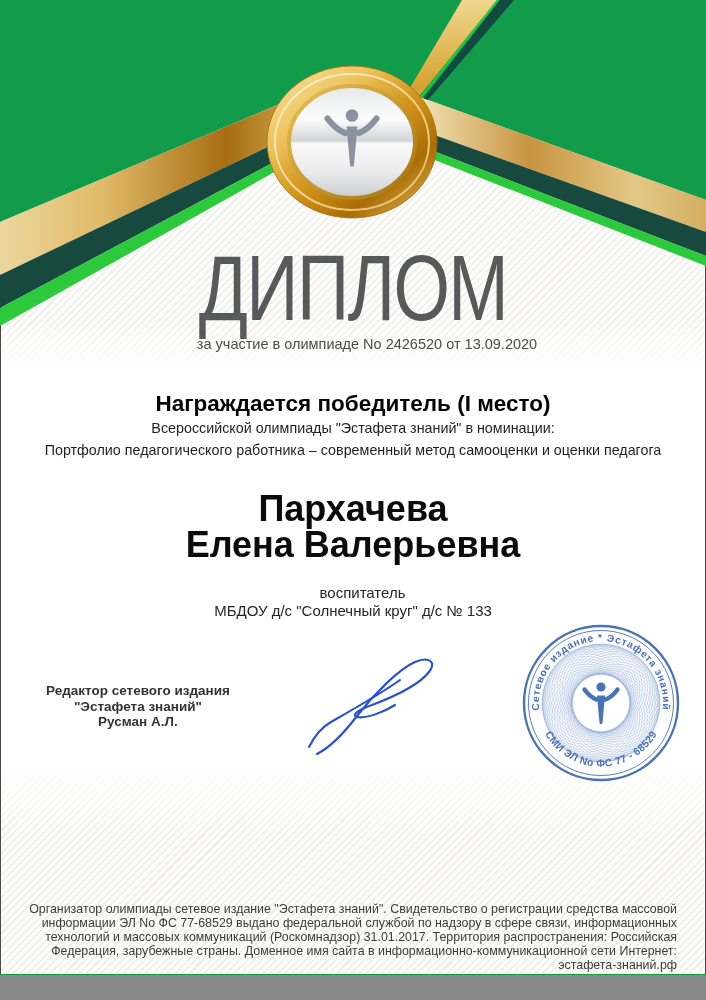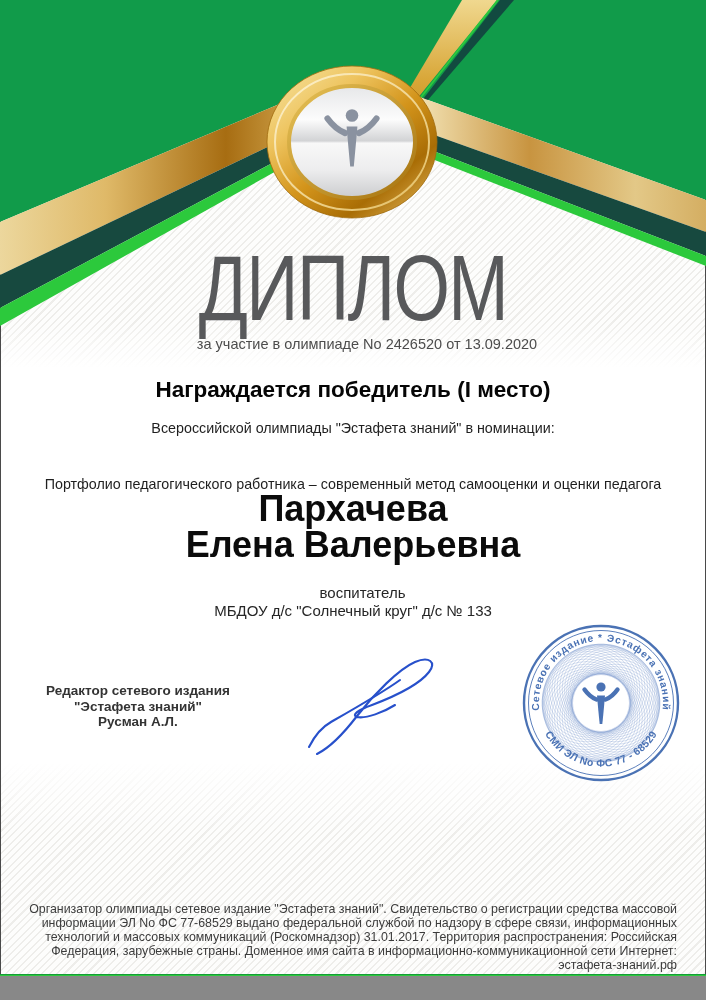--- a/index.html
+++ b/index.html
@@ -11,23 +11,23 @@
       #fdfdfc;
     box-shadow: inset 0 0 0 1px #4a4a4a;
   }
   .fade-mid{position:absolute;left:1px;right:1px;top:322px;height:512px;
     background:linear-gradient(to bottom, rgba(255,255,255,0) 0%, #ffffff 9%, #ffffff 86%, rgba(255,255,255,0) 100%);}
   .hdr{position:absolute;left:0;top:0;}
   .txt{position:absolute;left:0;right:0;text-align:center;}
   .title{top:242px;font-size:93px;line-height:1;font-weight:400;color:#58595b;
     transform:scaleX(0.78);transform-origin:50% 50%;letter-spacing:-2px;white-space:nowrap;}
   .subtitle{top:336px;font-size:14.5px;color:#4c4c4c;padding-left:28px;}
-  .award{top:377px;font-size:22.5px;font-weight:bold;color:#050505;}
+  .award{top:391px;font-size:22.5px;font-weight:bold;color:#050505;}
   .nom1{top:420px;font-size:14.3px;color:#1f1f1f;}
-  .nom2{top:442px;font-size:14.3px;color:#1f1f1f;margin-top:34px;}
+  .nom2{top:442px;font-size:14.3px;color:#1f1f1f;}
   .name{top:491px;font-size:36px;line-height:36px;font-weight:bold;color:#0b0b0b;}
   .pos{top:584px;font-size:15px;color:#262626;padding-left:19px;}
   .org{top:602px;font-size:15px;color:#262626;}
   .editor{position:absolute;left:46px;top:683px;font-size:13.5px;line-height:15.5px;color:#333;text-align:center;font-weight:bold;}
   .footer{position:absolute;left:29px;width:648px;top:902px;font-size:12.4px;line-height:14px;
     color:#3c3c3c;text-align:right;}
   .bar-bright{position:absolute;left:0;right:0;top:974px;height:8px;background:#2cc93c;border-top:1px solid #149c37;}
   .bar-dark{position:absolute;left:0;right:0;top:982px;height:18px;background:#16453a;}
   .sig{position:absolute;left:285px;top:648px;}
   .stamp{position:absolute;left:521px;top:623px;}

